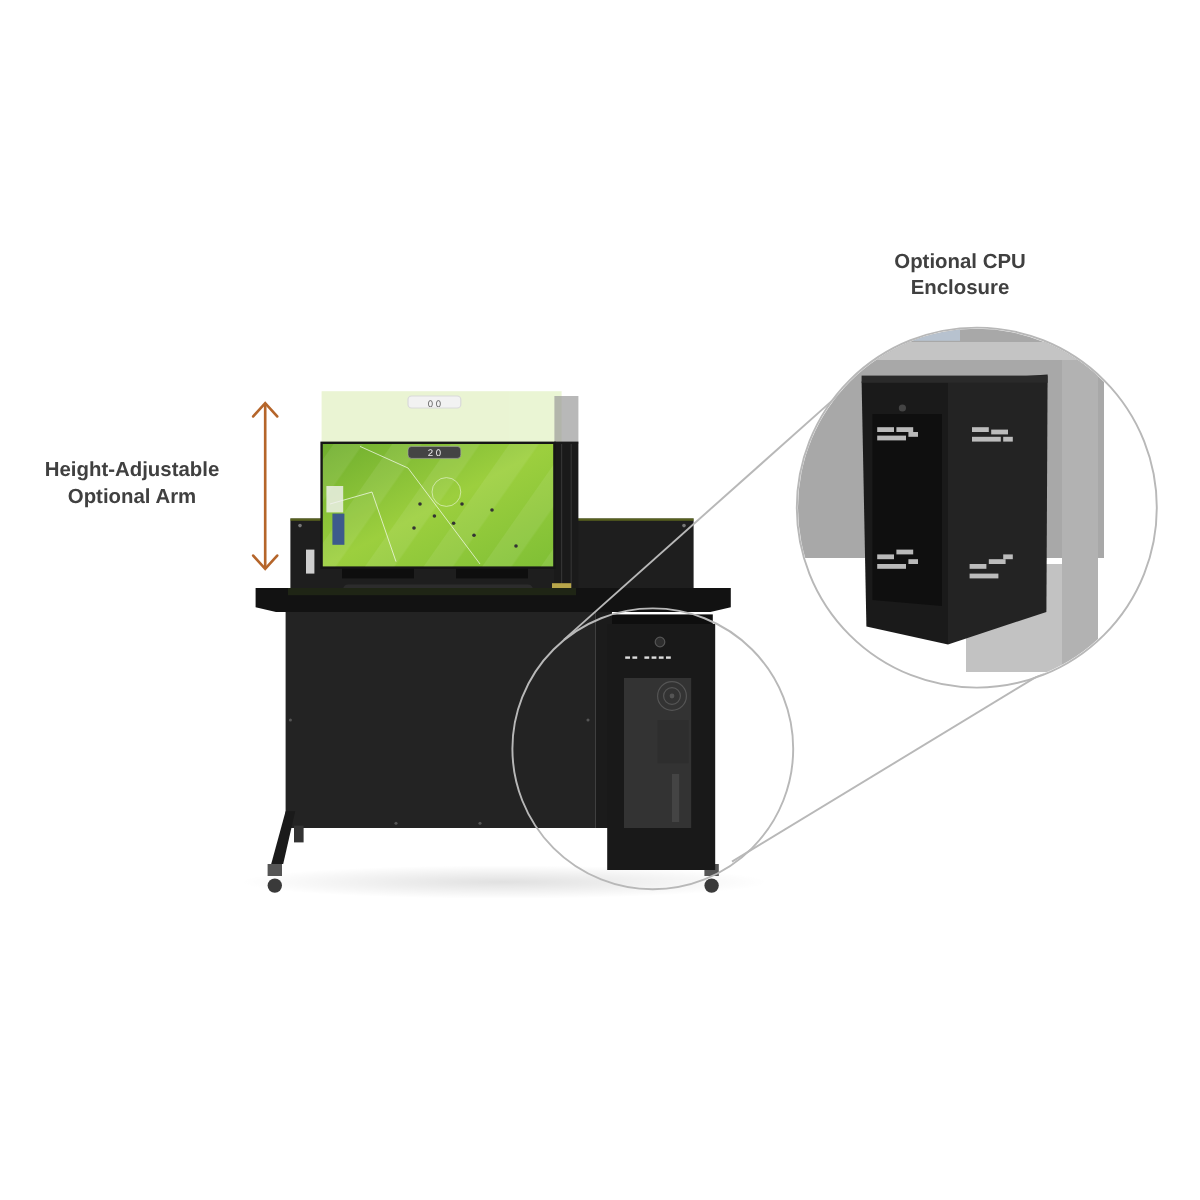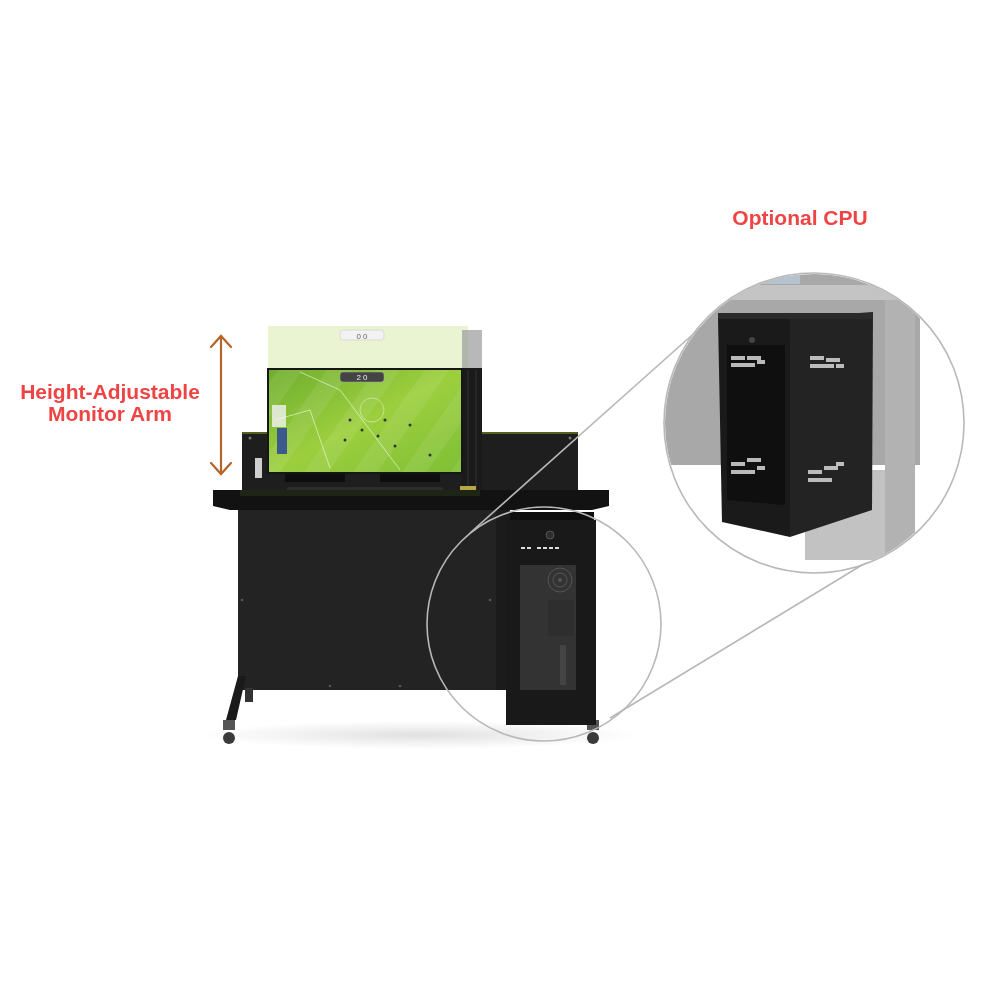--- a/index.html
+++ b/index.html
@@ -1,32 +1,33 @@
 <!DOCTYPE html>
 <html><head>
 <meta charset="utf-8">
 <style>
   html, body { margin:0; padding:0; background:#ffffff; }
   body { width:1000px; height:1000px; position:relative; overflow:hidden;
          font-family:"Liberation Sans", sans-serif; }
-  .label { position:absolute; color:#ef4444; font-weight:bold; font-size:21px; line-height:22px; }
+  .label { position:absolute; color:#404040; font-weight:bold; font-size:17px; line-height:22px; }
   .label-left { left:20px; top:381px; width:180px; text-align:center; }
   .label-right { left:700px; top:207px; width:200px; text-align:center; }
   svg.scene { position:absolute; left:0; top:0; }
 </style>
 </head>
 <body>
 
 <div class="label label-left">
   <div>Height-Adjustable</div>
-  <div>Monitor Arm</div>
+  <div>Optional Arm</div>
 </div>
 
 <div class="label label-right">
   <div>Optional CPU</div>
+  <div>Enclosure</div>
 </div>
 
 <svg class="scene" width="1000" height="1000" viewBox="0 0 1000 1000">
   <defs>
     <linearGradient id="pitch" x1="0" y1="0" x2="1" y2="1">
       <stop offset="0" stop-color="#6fae2e"></stop>
       <stop offset="0.5" stop-color="#9ccf3e"></stop>
       <stop offset="1" stop-color="#7fbf35"></stop>
     </linearGradient>
     <pattern id="stripes" width="40" height="40" patternUnits="userSpaceOnUse" patternTransform="rotate(35)">

